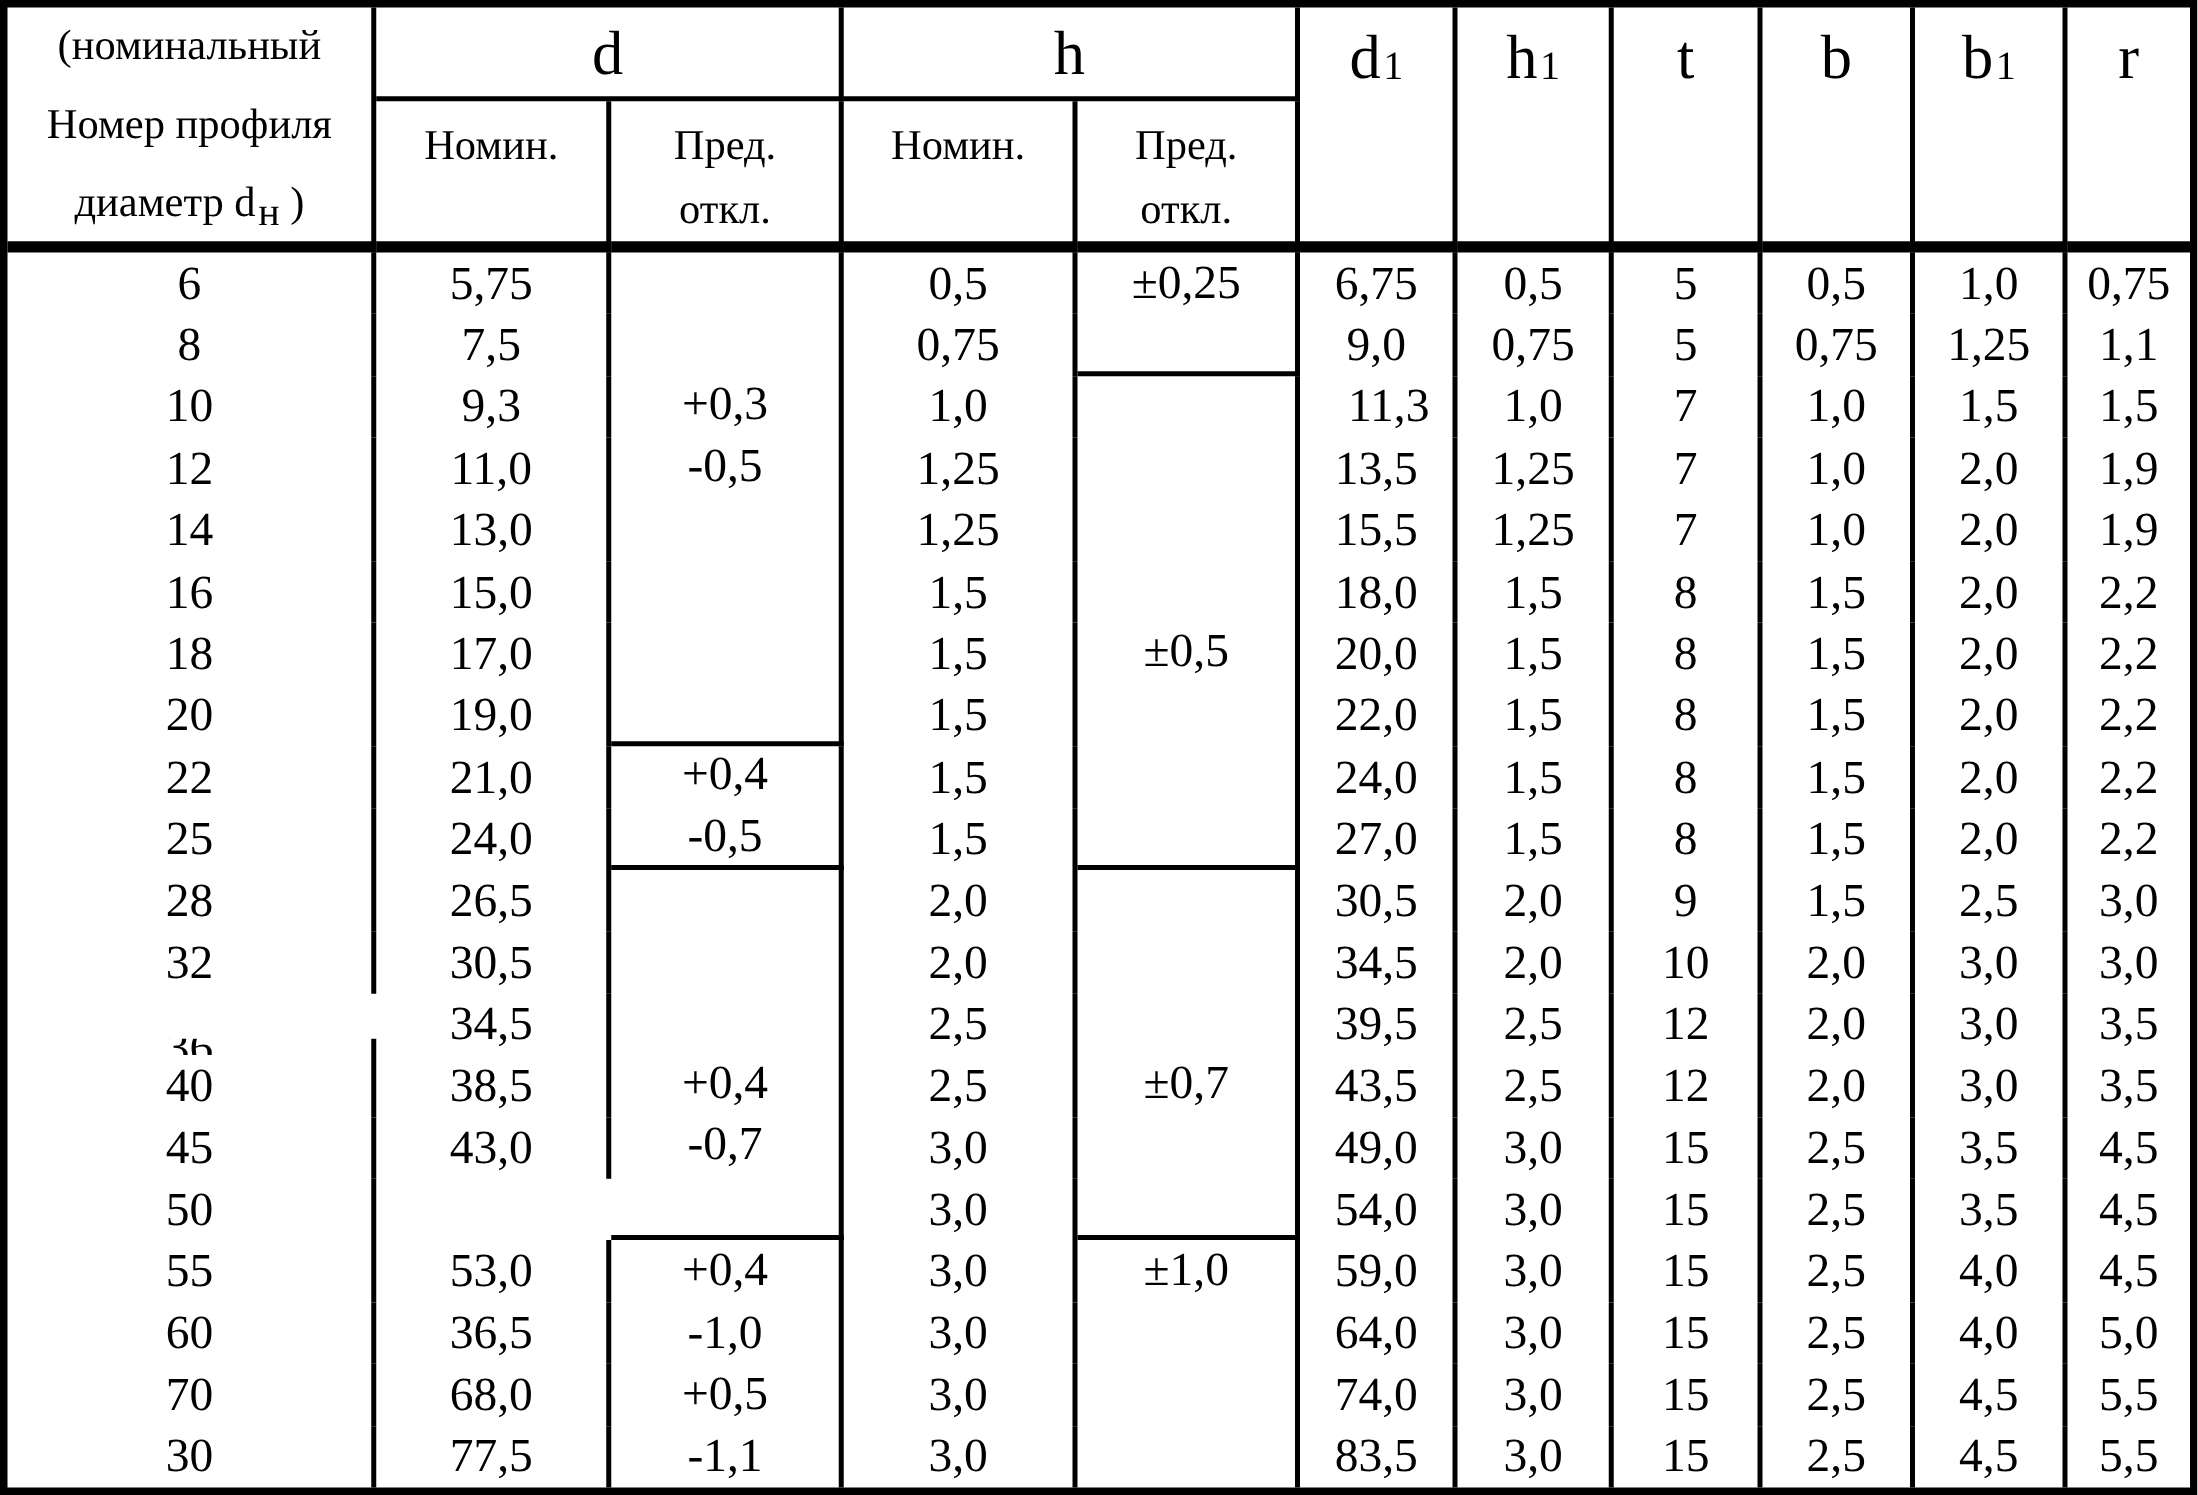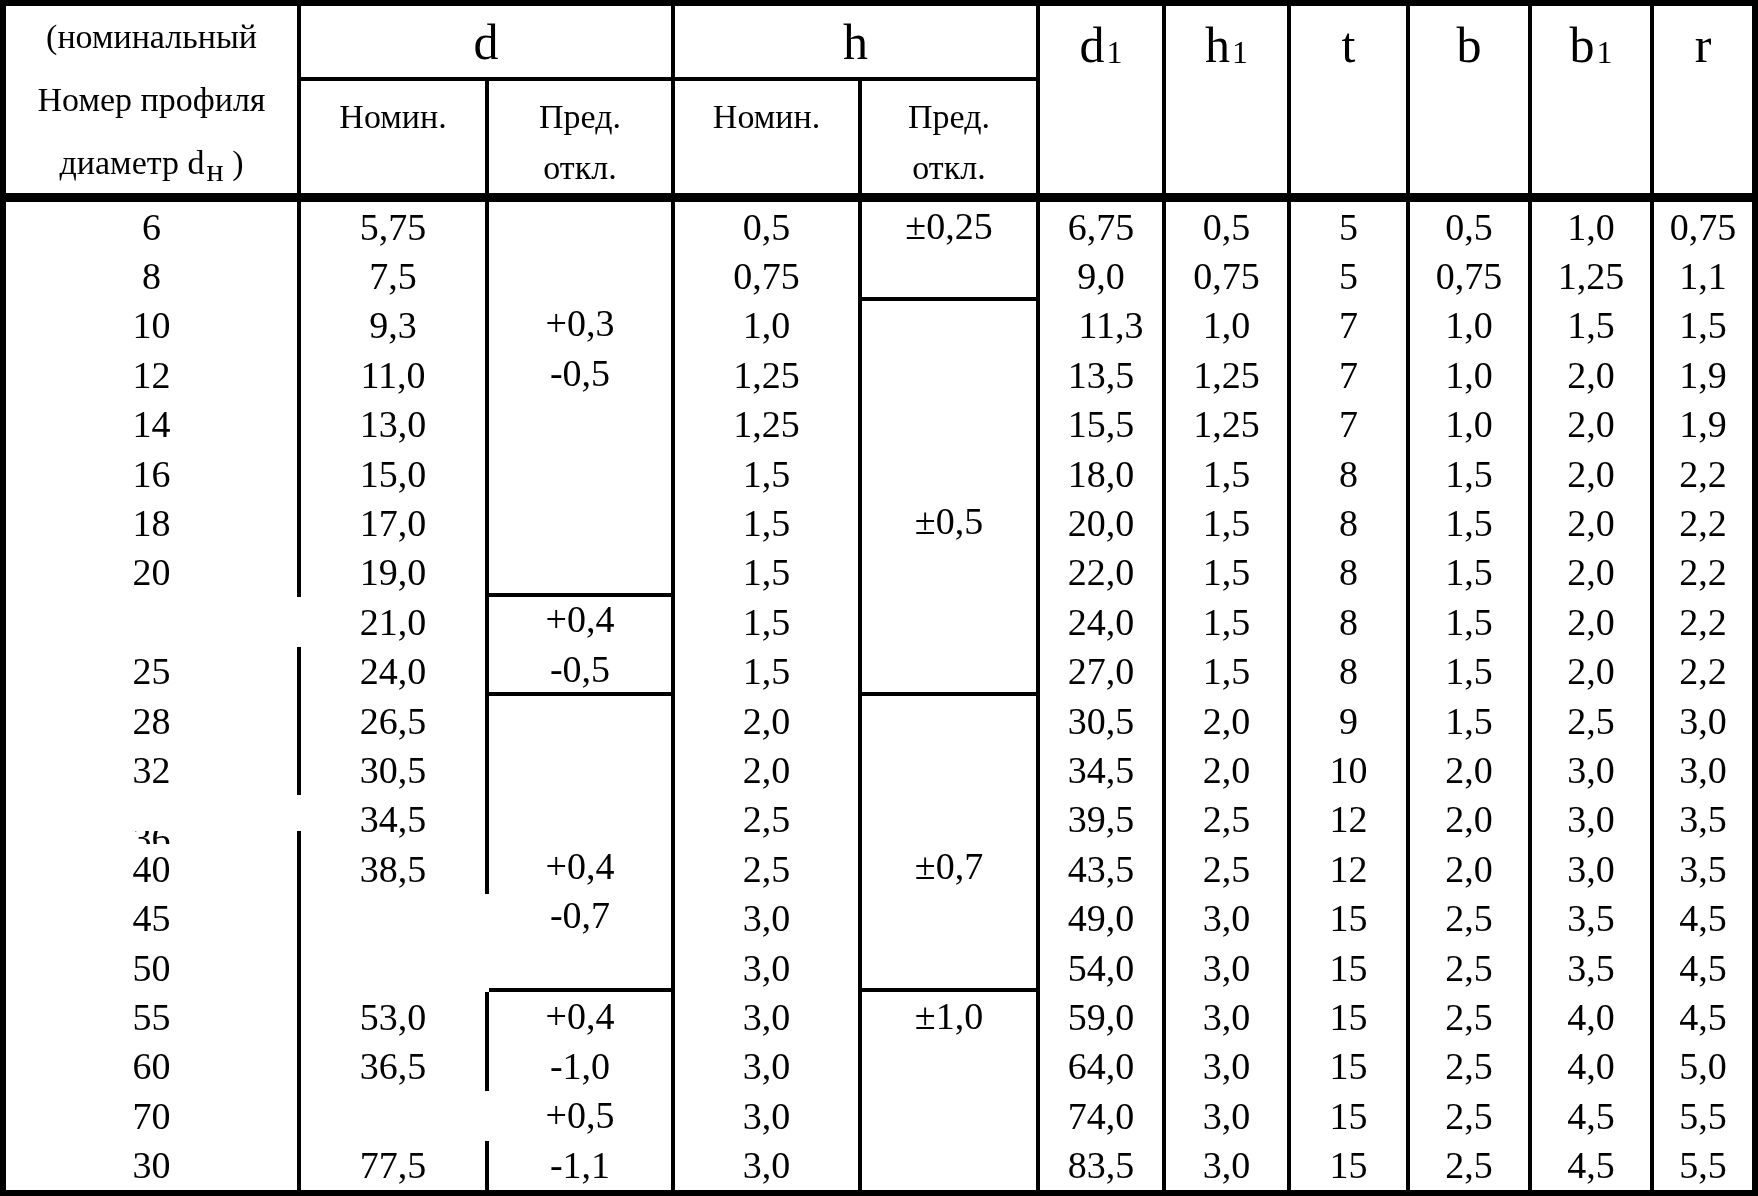--- a/index.html
+++ b/index.html
@@ -187,20 +187,21 @@
     <div class="cell data" style="grid-area: 9 / 11;">2,2</div>
     <div class="cell data br" style="grid-area: 10 / 1;">20</div>
     <div class="cell data br" style="grid-area: 10 / 2;">19,0</div>
     <div class="cell data br" style="grid-area: 10 / 4;">1,5</div>
     <div class="cell data br" style="grid-area: 10 / 6;">22,0</div>
     <div class="cell data br" style="grid-area: 10 / 7;">1,5</div>
     <div class="cell data br" style="grid-area: 10 / 8;">8</div>
     <div class="cell data br" style="grid-area: 10 / 9;">1,5</div>
     <div class="cell data br" style="grid-area: 10 / 10;">2,0</div>
     <div class="cell data" style="grid-area: 10 / 11;">2,2</div>
+    <div class="cell data br" style="grid-area: 11 / 1;">22</div>
     <div class="cell data br" style="grid-area: 11 / 2;">21,0</div>
     <div class="cell data br" style="grid-area: 11 / 4;">1,5</div>
     <div class="cell data br" style="grid-area: 11 / 6;">24,0</div>
     <div class="cell data br" style="grid-area: 11 / 7;">1,5</div>
     <div class="cell data br" style="grid-area: 11 / 8;">8</div>
     <div class="cell data br" style="grid-area: 11 / 9;">1,5</div>
     <div class="cell data br" style="grid-area: 11 / 10;">2,0</div>
     <div class="cell data" style="grid-area: 11 / 11;">2,2</div>
     <div class="cell data br" style="grid-area: 12 / 1;">25</div>
     <div class="cell data br" style="grid-area: 12 / 2;">24,0</div>
@@ -241,20 +242,21 @@
     <div class="cell data br" style="grid-area: 16 / 1;">40</div>
     <div class="cell data br" style="grid-area: 16 / 2;">38,5</div>
     <div class="cell data br" style="grid-area: 16 / 4;">2,5</div>
     <div class="cell data br" style="grid-area: 16 / 6;">43,5</div>
     <div class="cell data br" style="grid-area: 16 / 7;">2,5</div>
     <div class="cell data br" style="grid-area: 16 / 8;">12</div>
     <div class="cell data br" style="grid-area: 16 / 9;">2,0</div>
     <div class="cell data br" style="grid-area: 16 / 10;">3,0</div>
     <div class="cell data" style="grid-area: 16 / 11;">3,5</div>
     <div class="cell data br" style="grid-area: 17 / 1;">45</div>
+    <div class="cell data br" style="grid-area: 17 / 2;">43,0</div>
     <div class="cell data br" style="grid-area: 17 / 4;">3,0</div>
     <div class="cell data br" style="grid-area: 17 / 6;">49,0</div>
     <div class="cell data br" style="grid-area: 17 / 7;">3,0</div>
     <div class="cell data br" style="grid-area: 17 / 8;">15</div>
     <div class="cell data br" style="grid-area: 17 / 9;">2,5</div>
     <div class="cell data br" style="grid-area: 17 / 10;">3,5</div>
     <div class="cell data" style="grid-area: 17 / 11;">4,5</div>
     <div class="cell data br" style="grid-area: 18 / 1;">50</div>
     <div class="cell data br" style="grid-area: 18 / 4;">3,0</div>
     <div class="cell data br" style="grid-area: 18 / 6;">54,0</div>
@@ -275,20 +277,21 @@
     <div class="cell data br" style="grid-area: 20 / 1;">60</div>
     <div class="cell data br" style="grid-area: 20 / 2;">36,5</div>
     <div class="cell data br" style="grid-area: 20 / 4;">3,0</div>
     <div class="cell data br" style="grid-area: 20 / 6;">64,0</div>
     <div class="cell data br" style="grid-area: 20 / 7;">3,0</div>
     <div class="cell data br" style="grid-area: 20 / 8;">15</div>
     <div class="cell data br" style="grid-area: 20 / 9;">2,5</div>
     <div class="cell data br" style="grid-area: 20 / 10;">4,0</div>
     <div class="cell data" style="grid-area: 20 / 11;">5,0</div>
     <div class="cell data br" style="grid-area: 21 / 1;">70</div>
+    <div class="cell data br" style="grid-area: 21 / 2;">68,0</div>
     <div class="cell data br" style="grid-area: 21 / 4;">3,0</div>
     <div class="cell data br" style="grid-area: 21 / 6;">74,0</div>
     <div class="cell data br" style="grid-area: 21 / 7;">3,0</div>
     <div class="cell data br" style="grid-area: 21 / 8;">15</div>
     <div class="cell data br" style="grid-area: 21 / 9;">2,5</div>
     <div class="cell data br" style="grid-area: 21 / 10;">4,5</div>
     <div class="cell data" style="grid-area: 21 / 11;">5,5</div>
     <div class="cell data br" style="grid-area: 22 / 1;">30</div>
     <div class="cell data br" style="grid-area: 22 / 2;">77,5</div>
     <div class="cell data br" style="grid-area: 22 / 4;">3,0</div>

